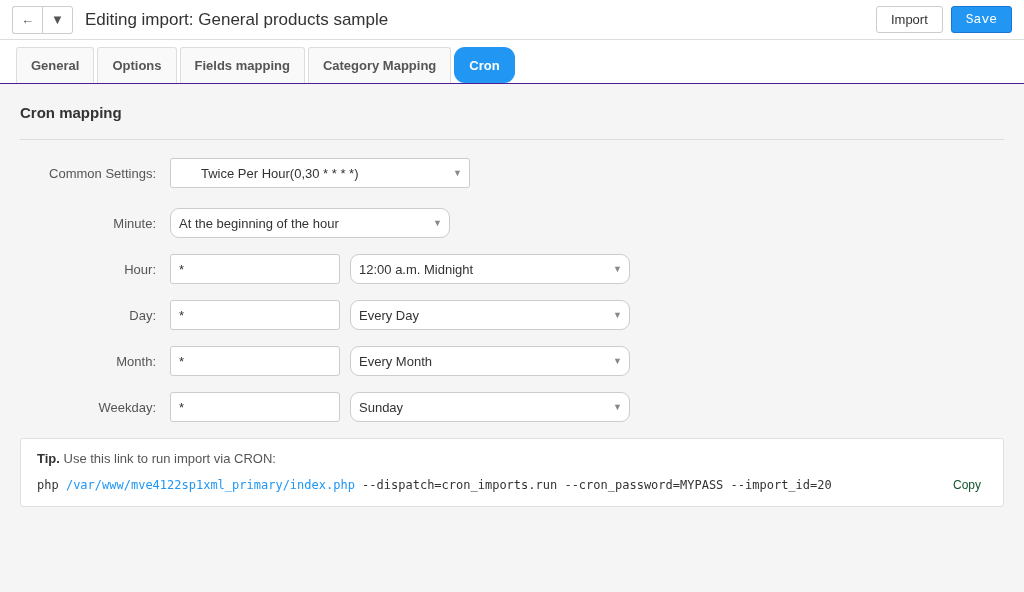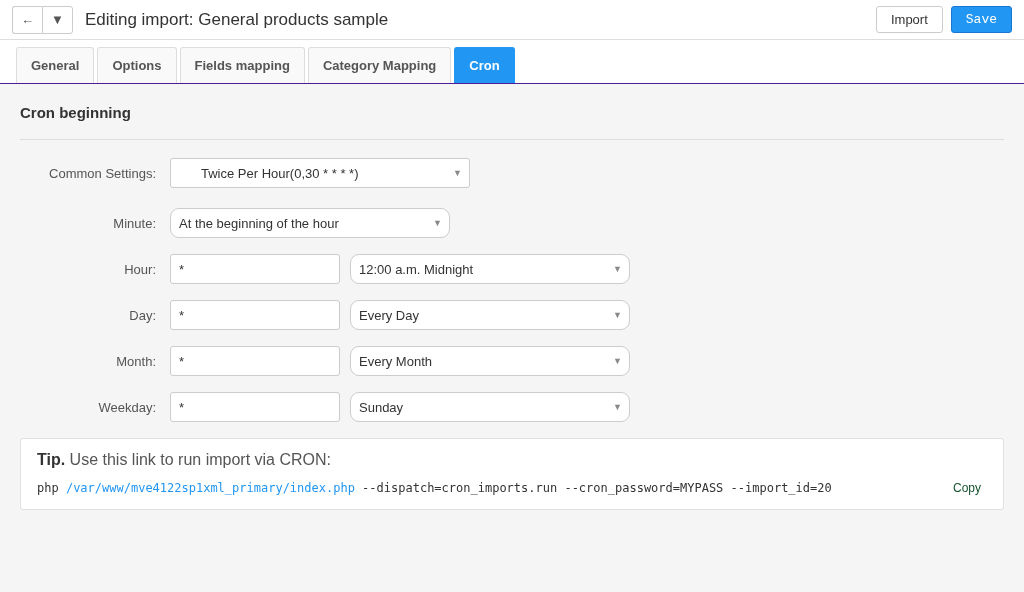--- a/index.html
+++ b/index.html
@@ -31,21 +31,21 @@
     .tabs-bar {
       background: #fff; border-bottom: 1px solid #4c1d95;
       padding: 0 16px; display: flex; align-items: flex-end; height: 44px; font-weight: bold;
     }
     .tab {
       padding: 10px 14px; cursor: pointer; font-size: 13px; color: #555;
       border: 1px solid #ddd; border-bottom: none; margin-right: 3px;
       border-radius: 3px 3px 0 0; background: #f9f9f9;
     }
     .tab.active {
-      background: #2196F3; color: #fff; border-color: #2196F3;
+      background: #2196F3; color: #fff; border-color: #2196F3; border-radius: 11px;
     }
 
     .content { padding: 20px; background: #f5f5f5; min-height: calc(592px - 84px); }
 
     .section-title { font-size: 15px; font-weight: bold; margin-bottom: 18px; color: #333; }
 
     .form-group { display: flex; align-items: center; margin-bottom: 16px; padding-left: 20px; }
     .form-label { width: 130px; text-align: right; padding-right: 14px; color: #555; font-size: 13px; }
     .form-control {
       border: 1px solid #ccc; border-radius: 3px; padding: 5px 8px;
@@ -67,21 +67,21 @@
     .field-row { display: flex; align-items: center; gap: 10px; }
     .field-small { width: 170px; }
     .field-desc { width: 280px; border-radius: 9px; }
 
     .divider { border: none; border-top: 1px solid #ddd; margin: 6px 0 18px 0; }
 
     .tip-box {
       background: #fff; border: 1px solid #e0e0e0; border-radius: 3px;
       padding: 12px 16px; margin-top: 10px;
     }
-    .tip-text { font-size: 16px; color: #555; margin-bottom: 10px; }
+    .tip-text { font-size: 13px; color: #555; margin-bottom: 10px; }
     .tip-text strong { color: #333; }
     .cron-command-row { display: flex; align-items: center; justify-content: space-between; }
     .cron-command {
       font-family: monospace; font-size: 12px; color: #333;
       background: transparent; flex: 1;
     }
     .cron-command .cmd-plain { color: #333; }
     .cron-command .cmd-link { color: #2196F3; }
     .copy-btn {
       background: none; border: none; color: #14532d; cursor: pointer;
@@ -105,21 +105,21 @@
 
 <div class="tabs-bar">
 <div class="tab">General</div>
     <div class="tab">Options</div>
     <div class="tab">Fields mapping</div>
     <div class="tab">Category Mapping</div>
     <div class="tab active">Cron</div>
   </div>
 
 <div class="content">
-  <div class="section-title">Cron beginning</div>
+  <div class="section-title">Cron mapping</div>
   <hr class="divider">
 
   <div class="common-settings-group">
     <span class="form-label">Common Settings:</span>
     <div class="select-wrapper">
       <select class="form-control form-control-wide" id="commonSettings"><option>Twice Per Hour(0,30 * * * *)</option><option>Every Hour(0 * * * *)</option><option>Every Day(0 0 * * *)</option><option>Every Week(0 0 * * 0)</option><option>Every Month(0 0 1 * *)</option></select>
     </div>
   </div>
 
   <div id="field-rows-container">

